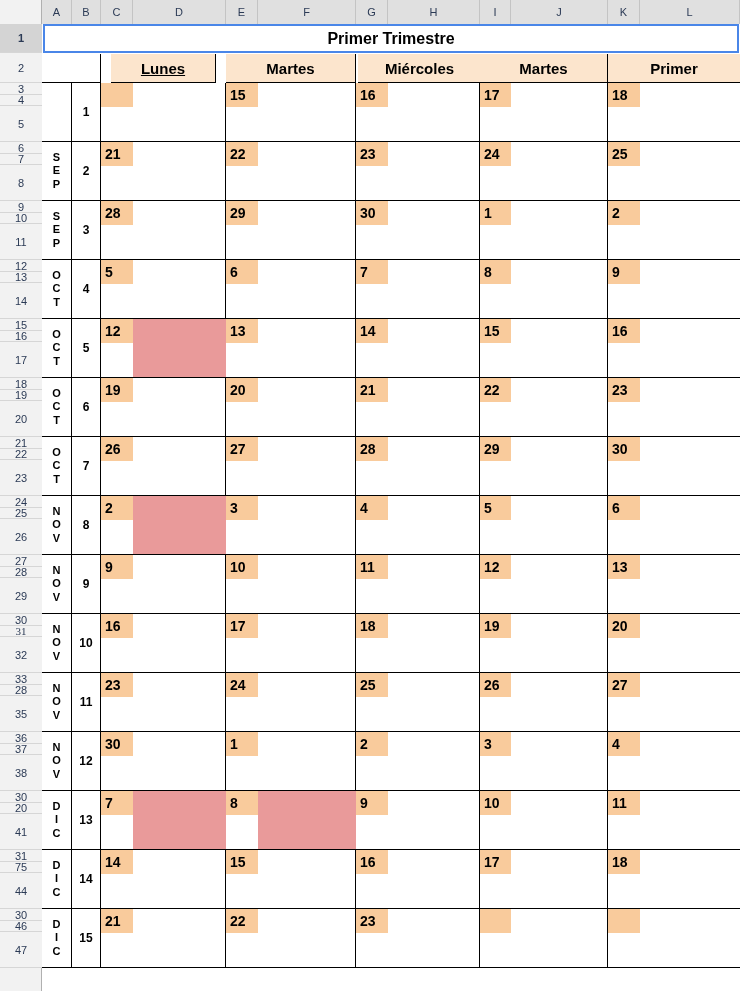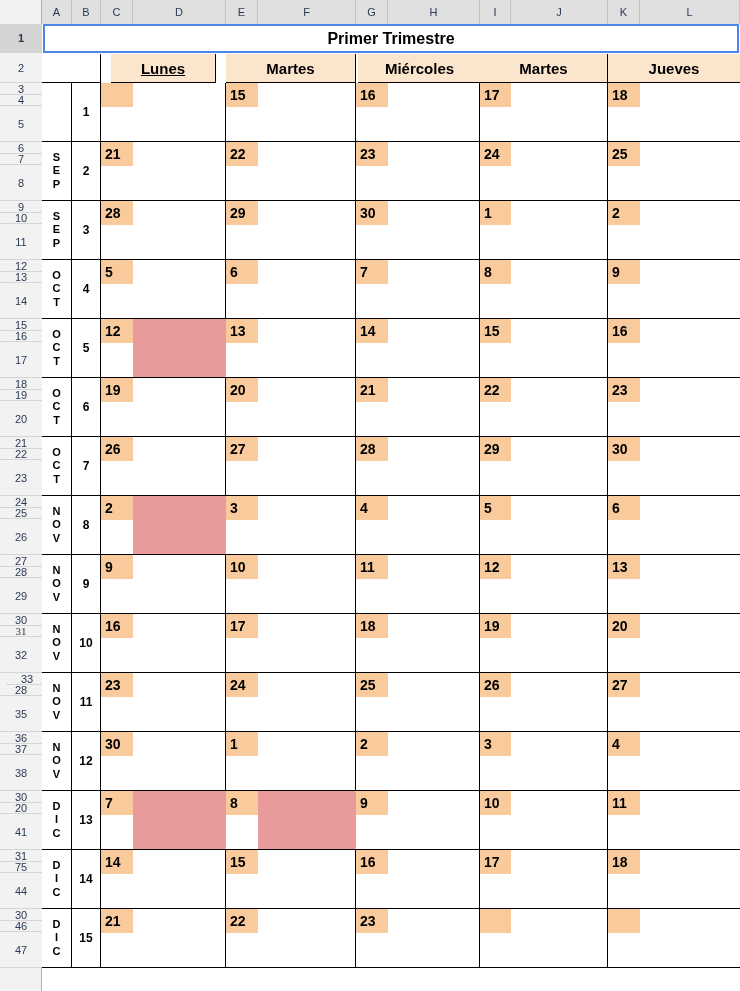--- a/index.html
+++ b/index.html
@@ -251,21 +251,21 @@
         <div class="rowhead" style="top: 436px; height: 36px;">23</div>
         <div class="rowhead" style="top: 472px; height: 12px;">24</div>
         <div class="rowhead" style="top: 484px; height: 11px;">25</div>
         <div class="rowhead" style="top: 495px; height: 36px;">26</div>
         <div class="rowhead" style="top: 531px; height: 12px;">27</div>
         <div class="rowhead" style="top: 543px; height: 11px;">28</div>
         <div class="rowhead" style="top: 554px; height: 36px;">29</div>
         <div class="rowhead" style="top: 590px; height: 12px;">30</div>
         <div class="rowhead" style="top: 602px; height: 11px; font-family: Liberation Serif, serif;">31</div>
         <div class="rowhead" style="top: 613px; height: 36px;">32</div>
-        <div class="rowhead" style="top: 649px; height: 12px; margin-left: 6px;">33</div>
+        <div class="rowhead" style="top: 649px; height: 12px;">33</div>
         <div class="rowhead" style="top: 661px; height: 11px;">28</div>
         <div class="rowhead" style="top: 672px; height: 36px;">35</div>
         <div class="rowhead" style="top: 708px; height: 12px;">36</div>
         <div class="rowhead" style="top: 720px; height: 11px;">37</div>
         <div class="rowhead" style="top: 731px; height: 36px;">38</div>
         <div class="rowhead" style="top: 767px; height: 12px;">30</div>
         <div class="rowhead" style="top: 779px; height: 11px;">20</div>
         <div class="rowhead" style="top: 790px; height: 36px;">41</div>
         <div class="rowhead" style="top: 826px; height: 12px;">31</div>
         <div class="rowhead" style="top: 838px; height: 11px;">75</div>
@@ -277,21 +277,21 @@
   </div>
 
   <div class="grid">
     <div class="title-cell">Primer Trimestre</div>
     <div id="weekday-row">
         <div class="wd-blank" style="left: 0px; width: 59px;"></div>
         <div class="wd-head" style="left: 69px; width: 105px; text-decoration: underline;">Lunes</div>
         <div class="wd-head" style="left: 184px; width: 130px;">Martes</div>
         <div class="wd-head" style="left: 316px; width: 124px;">Miércoles</div>
         <div class="wd-head" style="left: 438px; width: 128px;">Martes</div>
-        <div class="wd-head" style="left: 566px; width: 132px; border-right: none;">Jueves</div>
+        <div class="wd-head" style="left: 566px; width: 132px; border-right: none;">Primer</div>
       </div>
     <div id="week-rows">
         <div class="week-row" style="top: 59px; height: 59px;">
           <div class="month-cell"></div>
           <div class="weeknum-cell">1</div>
           <div class="day-cell" style="left: 59px; width: 125px;">
             <div class="badge" style="width: 32px;"></div>
           </div>
           <div class="day-cell" style="left: 184px; width: 130px;">
             <div class="badge" style="width: 32px;">15</div>

